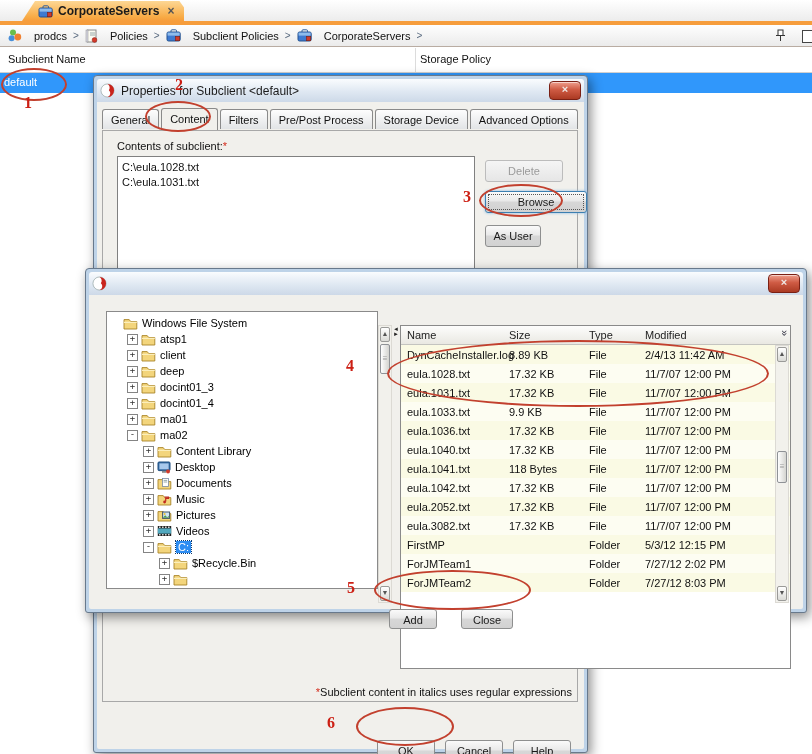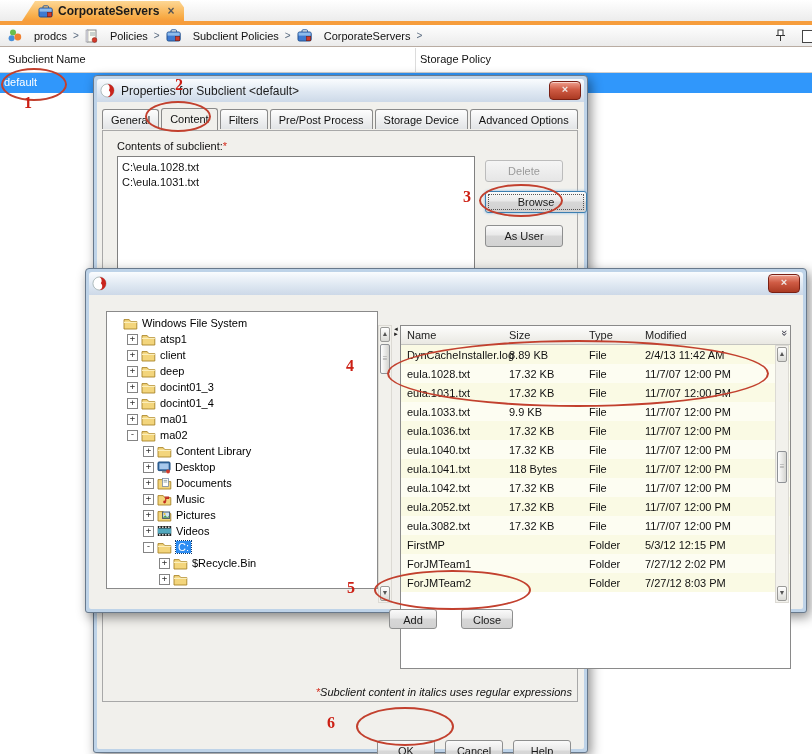--- a/index.html
+++ b/index.html
@@ -59,22 +59,22 @@
             border:1px solid #808080;padding:3px 4px;box-sizing:border-box;overflow:hidden;}
   .clb-item{line-height:15px;white-space:pre;}
   .btn{display:block;border:1px solid #8e8f8f;border-radius:3px;text-align:center;
        background:linear-gradient(#fafafa,#e9e9e9 45%,#d7d7d7 50%,#d2d2d2);
        font-size:11px;color:#1a1a1a;line-height:20px;box-sizing:border-box;position:absolute;}
   .btn.disabled{color:#9b9b9b;border-color:#bcbcbc;background:linear-gradient(#f5f5f5,#e6e6e6);}
   .btn.focus{border-color:#3c7fb1;box-shadow:0 0 3px #86b6e0;}
   .btn.focus::after{content:"";position:absolute;inset:2px;border:1px dotted #555;}
   .b-delete{left:382px;top:29px;width:78px;height:22px;}
   .b-browse{left:382px;top:60px;width:102px;height:22px;}
-  .b-asuser{left:382px;top:94px;width:78px;height:22px;}
-  .footnote{position:absolute;right:5px;bottom:3px;font-style:italic;}
+  .b-asuser{left:382px;top:94px;width:56px;height:22px;}
+  .footnote{position:absolute;right:5px;bottom:3px;}
   .pfooter .btn{top:638px;width:58px;height:22px;}
   .b-ok{left:280px;} .b-cancel{left:348px;} .b-help{left:416px;}
 
   
   .browse{left:85px;top:268px;width:722px;height:345px;z-index:20;}
   .treepanel{position:absolute;left:17px;top:16px;width:272px;height:278px;background:#fff;
              border:1px solid #8a8a8a;overflow:hidden;padding-top:3px;box-sizing:border-box;}
   .trow{height:16px;display:flex;align-items:center;white-space:nowrap;}
   .tsp{display:inline-block;height:1px;}
   .plusbox{width:9px;height:9px;border:1px solid #848484;background:#fff;font-size:9px;line-height:7px;

